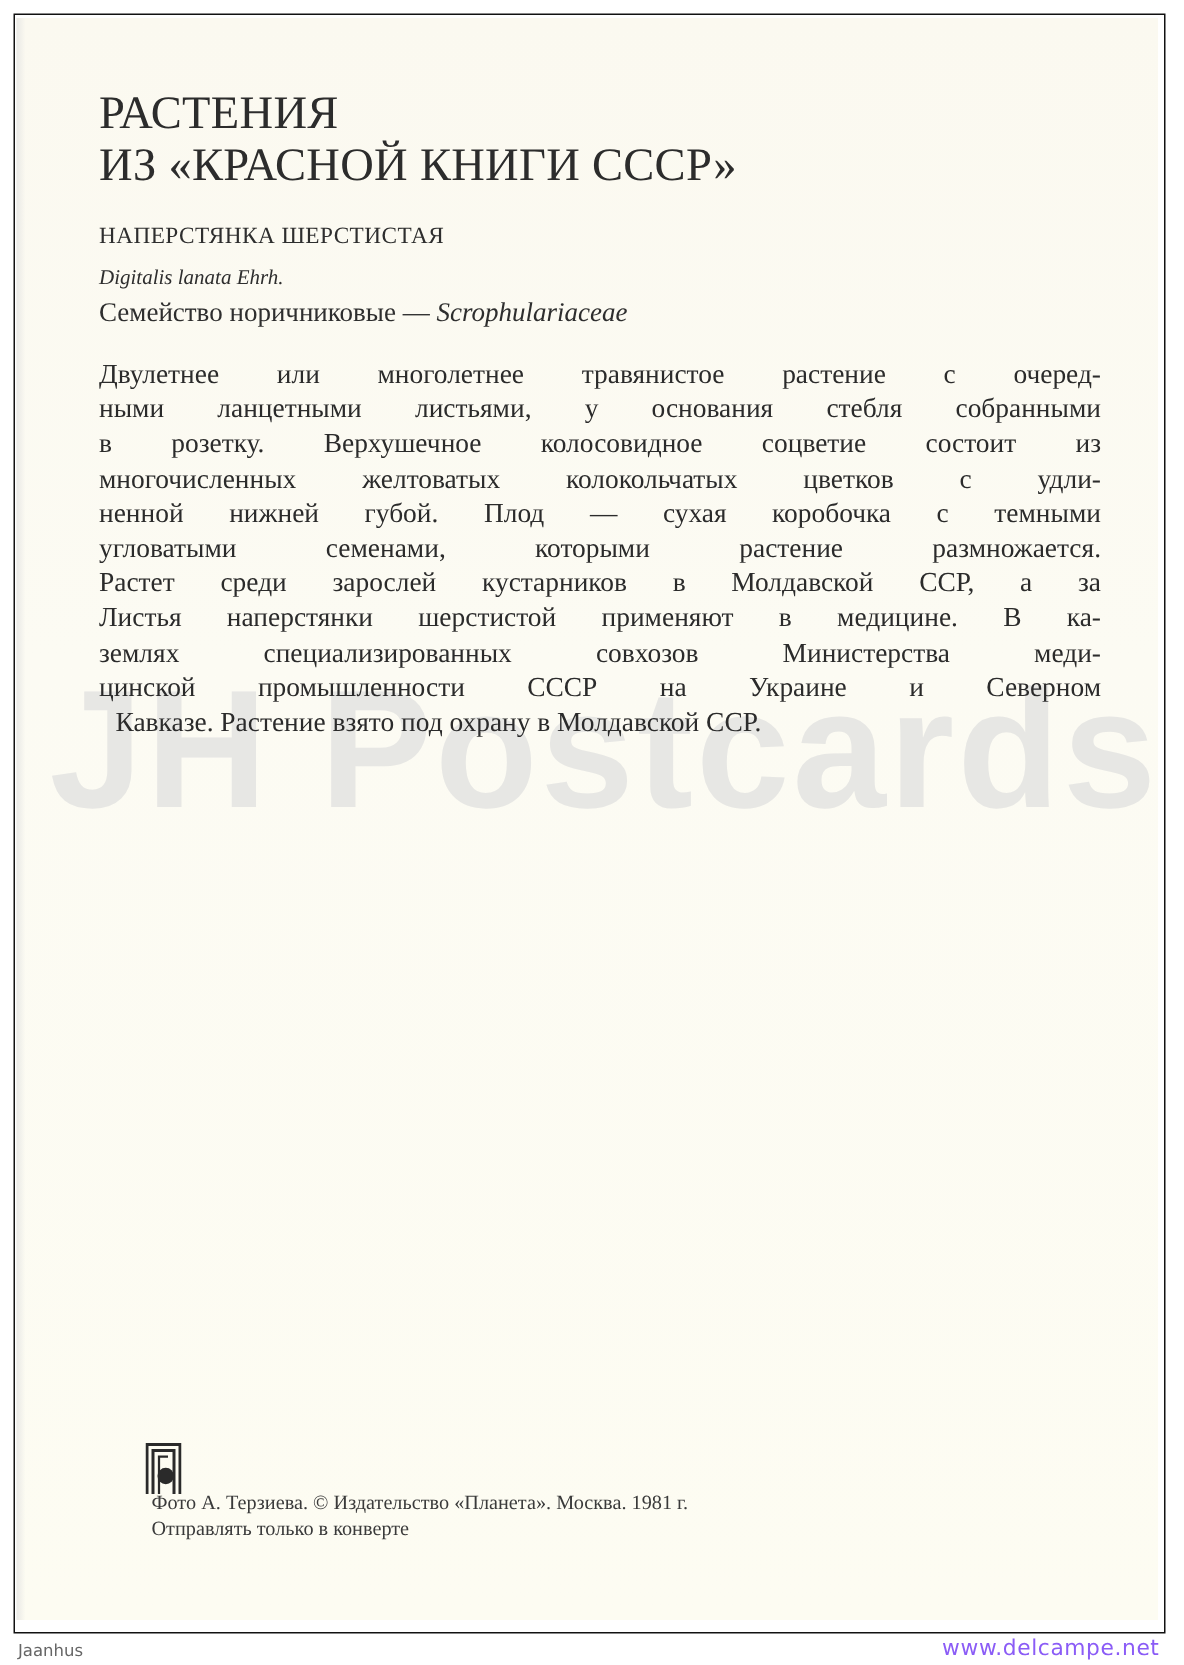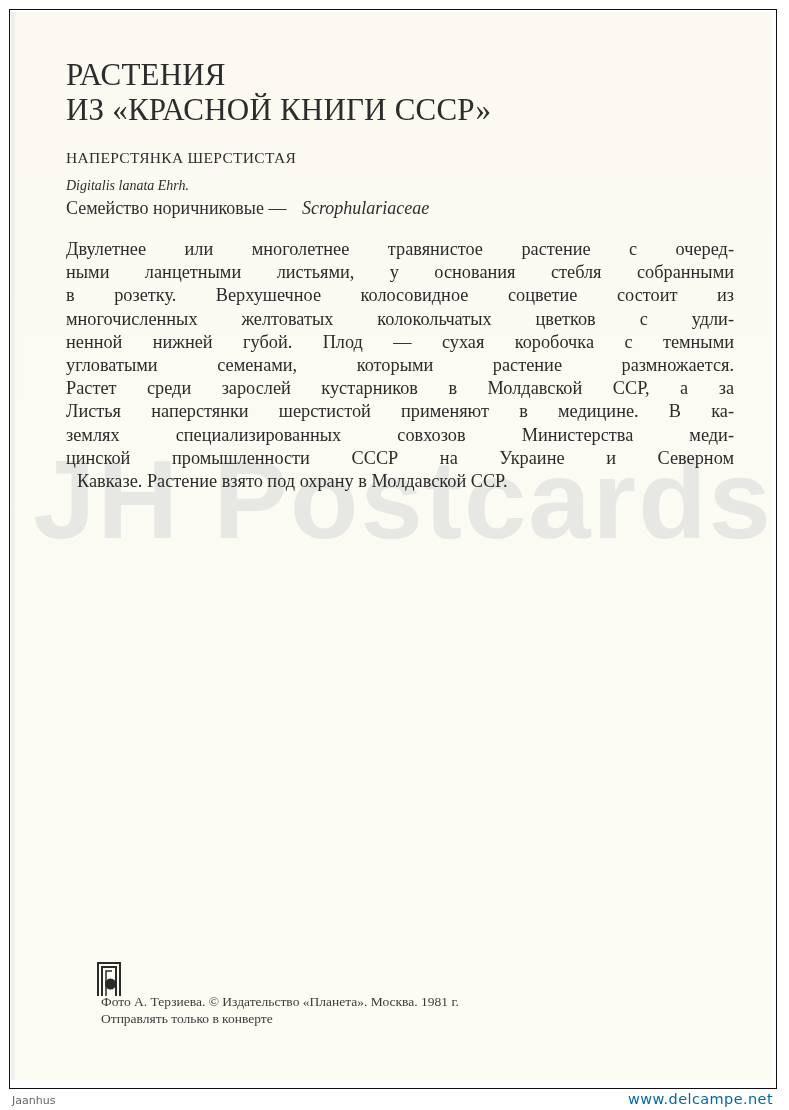--- a/index.html
+++ b/index.html
@@ -89,21 +89,21 @@
   .latin-name {
     font-style: italic;
     font-size: 14px;
     line-height: 22px;
   }
   .family-line {
     font-size: 18px;
     line-height: 22px;
     white-space: nowrap;
   }
-  .family-line .latin { font-style: italic; margin-left: 11px; }
+  .family-line .latin { font-style: italic; }
   .body-text {
     position: absolute;
     top: 226px;
     left: 8px;
     width: 668px;
     font-size: 18.3px;
     line-height: 23.2px;
     color: #2b2b2b;
     text-align: justify;
   }
@@ -150,21 +150,21 @@
     left: 12px;
     top: 2px;
     font-size: 11px;
     color: #666;
   }
   .site-url {
     position: absolute;
     right: 16px;
     top: -1px;
     font-size: 14.5px;
-    color: #0369a1;
+    color: #8b5cf6;
     letter-spacing: 0.4px;
     margin-left: 16px;
   }
 </style>
 </head>
 <body>
 
 <div class="frame">
   <div class="card">
 

